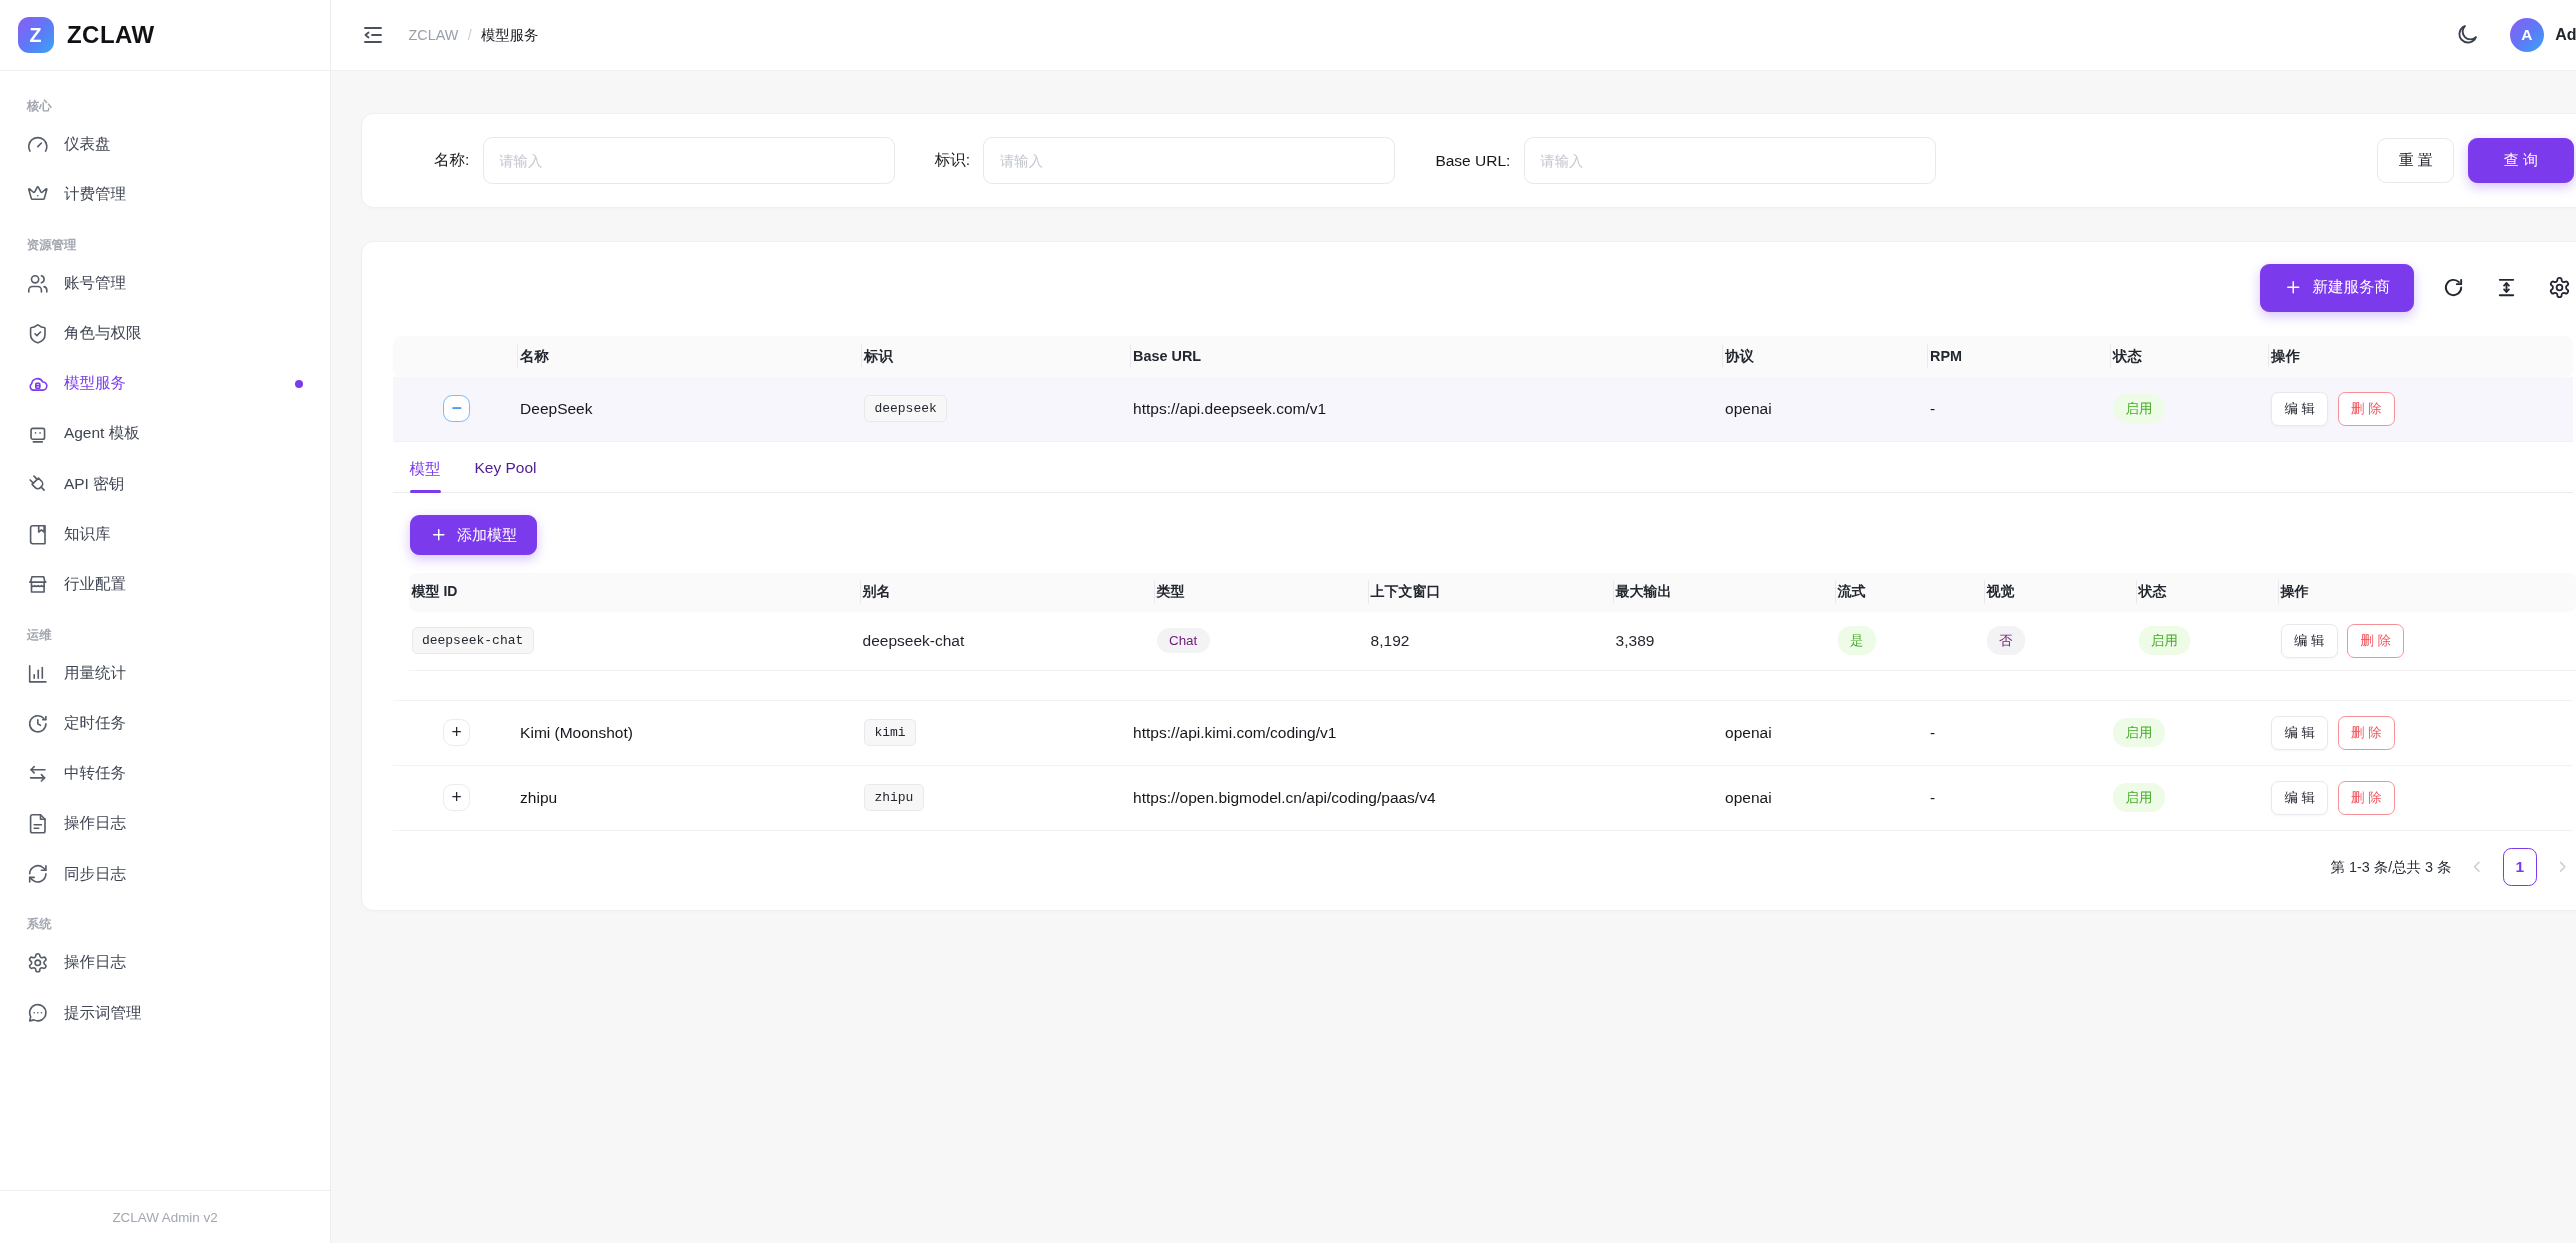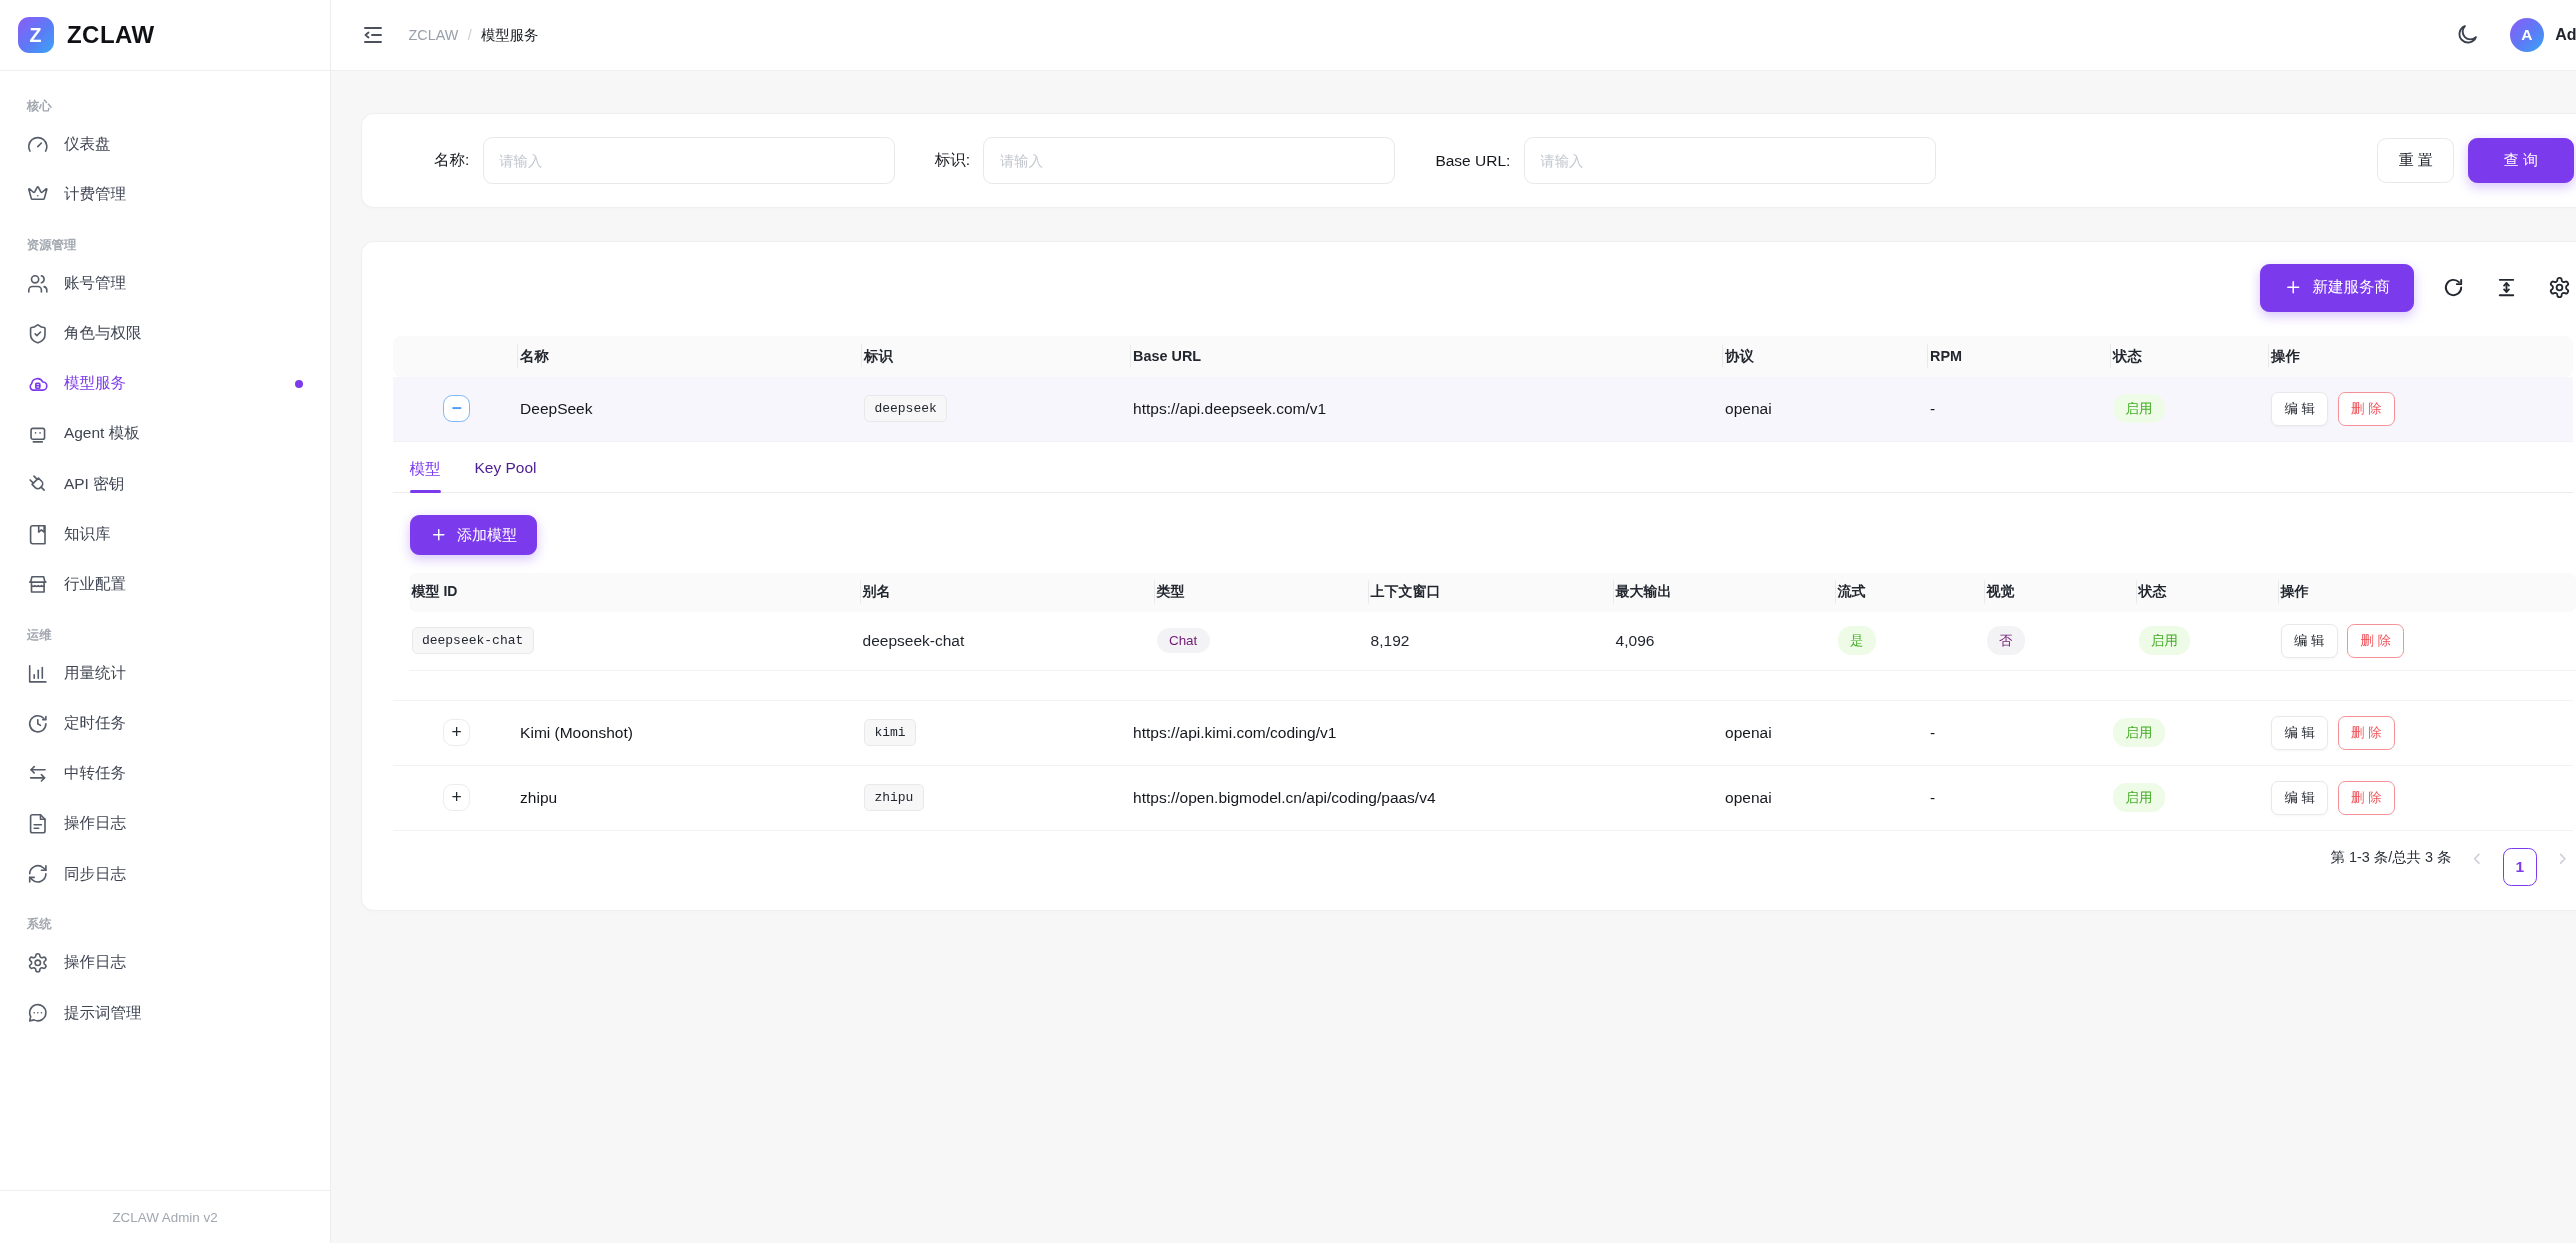--- a/index.html
+++ b/index.html
@@ -106,21 +106,21 @@
   .btn-add-model { height:40px; padding:0 19.6px; gap:9.3px; font-size:15px; margin:21.6px 0 17.5px 16.5px; }
   .btn-add-model .plus svg { width:17.5px; height:17.5px; }
   .sub-table { margin-left:15.5px; width:2167px; }
   .sub-grid { display:grid; grid-template-columns:451px 294px 214px 245px 222px 149px 152px 142px 299px; align-items:center; }
   .sub-head { background:#fafafa; border-radius:7.2px; height:39px; }
   .sub-head .th { font-size:14px; }
   .sub-row { height:59px; background:#fff; border-bottom:1px solid #f2f2f4; font-size:15.5px; }
   .panel-spacer { height:29px; }
 
   
-  .pagination { display:flex; align-items:flex-start; justify-content:flex-end; gap:15.5px; margin-top:17.5px; font-size:14.4px; color:#2a2f38; }
+  .pagination { display:flex; align-items:center; justify-content:flex-end; gap:15.5px; margin-top:17.5px; font-size:14.4px; color:#2a2f38; }
   .page-arrow { width:20.6px; height:20.6px; color:#ccd0d6; display:flex; align-items:center; justify-content:center; cursor:default; }
   .page-arrow svg { width:17.5px; height:17.5px; }
   .page-num { width:34px; height:38px; border:1.5px solid #7c3aed; color:#7c3aed; border-radius:8.2px; background:#fff;
     font-size:15.5px; font-weight:600; font-family:inherit; cursor:pointer; }
 </style>
 </head>
 <body>
 
 <aside class="sidebar">
   <div class="logo-row">
@@ -476,21 +476,21 @@
           </div>
           <div class="sub-grid sub-row">
             <div class="td">
                 <span class="tag">deepseek-chat</span>
               </div>
             <div class="td">deepseek-chat</div>
             <div class="td">
                 <span class="badge gray">Chat</span>
               </div>
             <div class="td">8,192</div>
-            <div class="td">4,096</div>
+            <div class="td">3,389</div>
             <div class="td">
                 <span class="badge green">是</span>
               </div>
             <div class="td">
                 <span class="badge gray">否</span>
               </div>
             <div class="td">
                 <span class="badge green">启用</span>
               </div>
             <div class="td row-actions">

